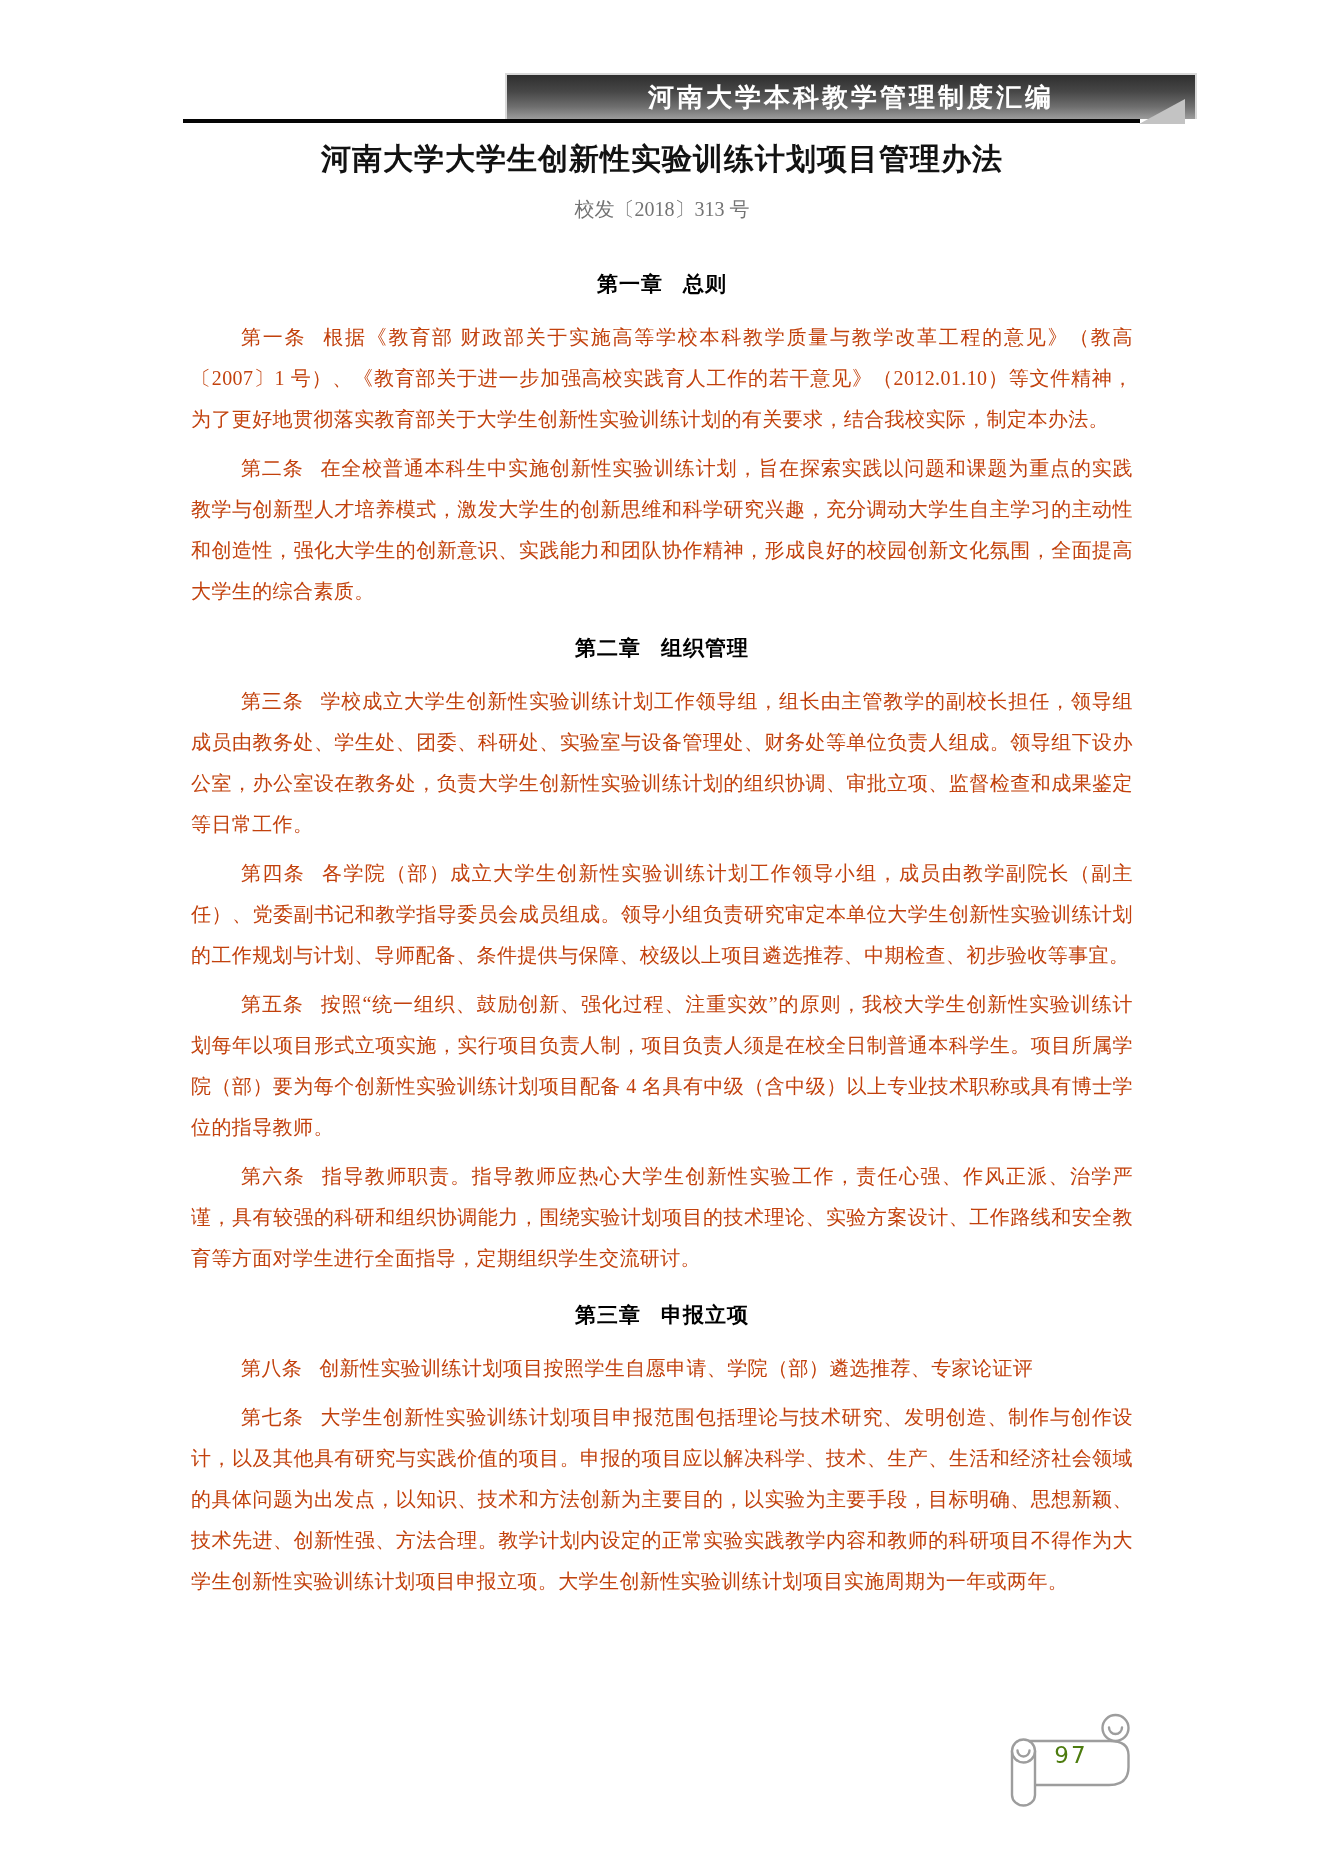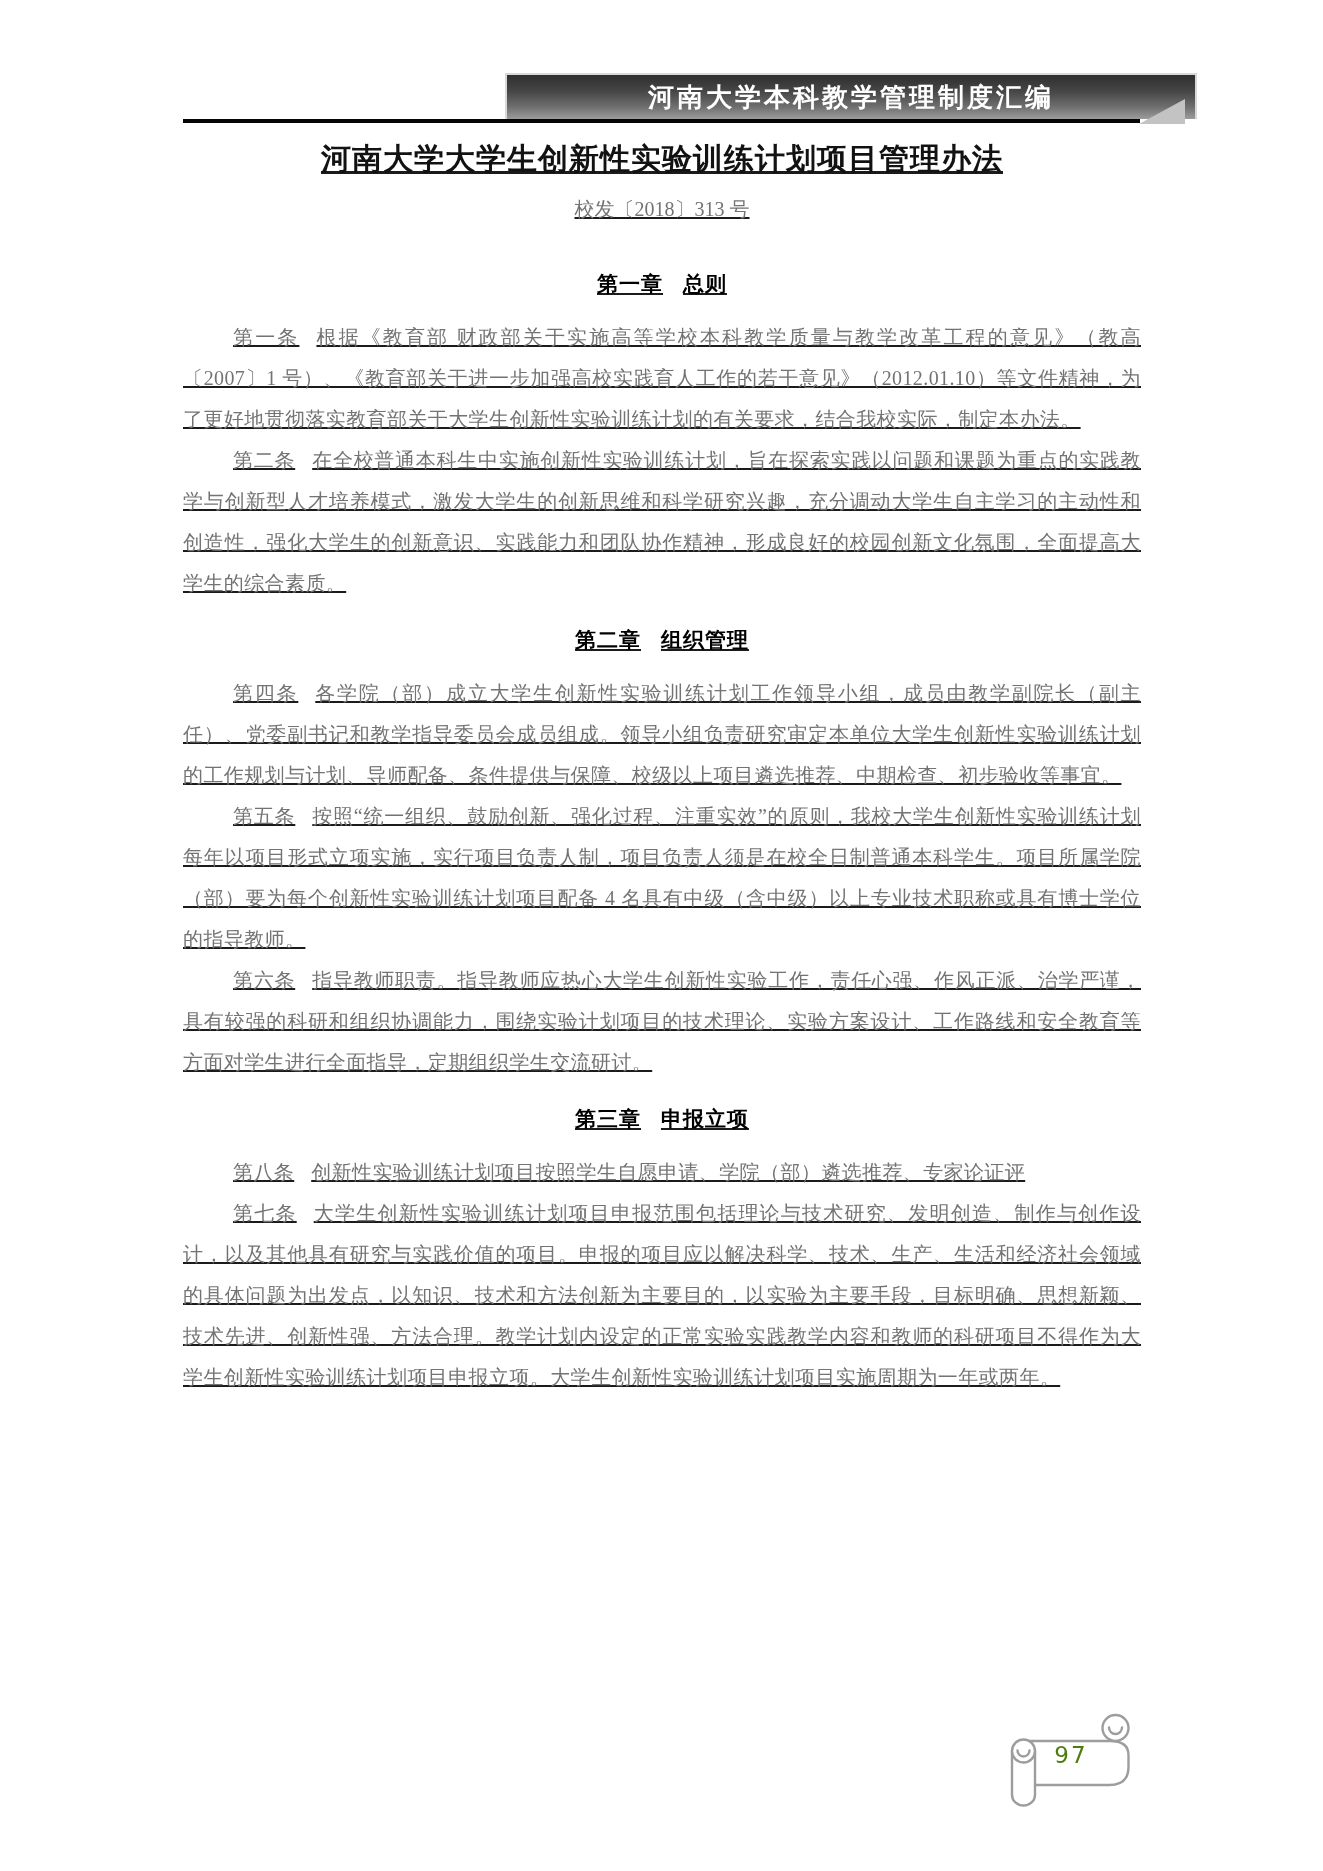--- a/index.html
+++ b/index.html
@@ -21,40 +21,40 @@
   .hdr-banner span{
     color:#ffffff;font-size:26px;font-weight:bold;letter-spacing:3px;
     font-family:"Liberation Serif","DejaVu Serif",serif;white-space:nowrap;
   }
   .hdr-tail{
     position:absolute;left:1139px;top:99px;width:46px;height:25px;
     background:#c3c3c3;clip-path:polygon(0 100%,100% 0,100% 100%);
   }
   
   .content{
-    position:absolute;left:183px;top:138px;width:958px;text-decoration:underline;
+    position:absolute;left:183px;top:138px;width:958px;
   }
   .doc-title{
     margin:0;text-align:center;font-size:30px;font-weight:bold;letter-spacing:1px;
     font-family:"Liberation Sans","DejaVu Sans",sans-serif;color:#121212;
     line-height:42px;
   }
   .doc-num{
     text-align:center;font-size:20px;margin-top:15px;line-height:28px;color:#737373;
   }
   .chapter-heading{
     margin:15px 0 12px 0;text-align:center;font-size:21px;font-weight:bold;
     font-family:"Liberation Sans","DejaVu Sans",sans-serif;color:#000000;
     line-height:42px;letter-spacing:1px;
   }
   .chapter-heading .ch-num{margin-right:0.95em;}
   .chapter-heading.first{margin-top:40px;}
   .content p{
-    margin:0;font-size:20px;line-height:41px;text-align:justify;
-    text-indent:50px;letter-spacing:0.4px;color:#737373;
+    margin:8px;font-size:20px;line-height:41px;text-align:justify;
+    text-indent:50px;letter-spacing:0.4px;color:#c2410c;
   }
   .content p.after-title{margin-top:12px;}
   .art-lead{margin-right:0.85em;}
   
   .scroll-wrap{position:absolute;left:1000px;top:1698px;width:145px;height:115px;}
   .scroll-wrap svg{display:block;}
   .page-num{
     position:absolute;left:1012px;top:1742px;width:118px;text-align:center;
     font-size:23px;color:#4d7c0f;font-family:"DejaVu Sans","Liberation Sans",sans-serif;
     letter-spacing:2px;
@@ -83,20 +83,23 @@
       <span class="art-lead">第一条</span><span>根据《教育部 财政部关于实施高等学校本科教学质量与教学改革工程的意见》（教高〔2007〕1 号）、《教育部关于进一步加强高校实践育人工作的若干意见》（2012.01.10）等文件精神，为了更好地贯彻落实教育部关于大学生创新性实验训练计划的有关要求，结合我校实际，制定本办法。</span>
     </p>
     <p>
       <span class="art-lead">第二条</span><span>在全校普通本科生中实施创新性实验训练计划，旨在探索实践以问题和课题为重点的实践教学与创新型人才培养模式，激发大学生的创新思维和科学研究兴趣，充分调动大学生自主学习的主动性和创造性，强化大学生的创新意识、实践能力和团队协作精神，形成良好的校园创新文化氛围，全面提高大学生的综合素质。</span>
     </p>
 
     <h2 class="chapter-heading">
       <span class="ch-num">第二章</span><span>组织管理</span>
     </h2>
     <p>
+      <span class="art-lead">第三条</span><span>学校成立大学生创新性实验训练计划工作领导组，组长由主管教学的副校长担任，领导组成员由教务处、学生处、团委、科研处、实验室与设备管理处、财务处等单位负责人组成。领导组下设办公室，办公室设在教务处，负责大学生创新性实验训练计划的组织协调、审批立项、监督检查和成果鉴定等日常工作。</span>
+    </p>
+    <p>
       <span class="art-lead">第四条</span><span>各学院（部）成立大学生创新性实验训练计划工作领导小组，成员由教学副院长（副主任）、党委副书记和教学指导委员会成员组成。领导小组负责研究审定本单位大学生创新性实验训练计划的工作规划与计划、导师配备、条件提供与保障、校级以上项目遴选推荐、中期检查、初步验收等事宜。</span>
     </p>
     <p>
       <span class="art-lead">第五条</span><span>按照“统一组织、鼓励创新、强化过程、注重实效”的原则，我校大学生创新性实验训练计划每年以项目形式立项实施，实行项目负责人制，项目负责人须是在校全日制普通本科学生。项目所属学院（部）要为每个创新性实验训练计划项目配备 4 名具有中级（含中级）以上专业技术职称或具有博士学位的指导教师。</span>
     </p>
     <p>
       <span class="art-lead">第六条</span><span>指导教师职责。指导教师应热心大学生创新性实验工作，责任心强、作风正派、治学严谨，具有较强的科研和组织协调能力，围绕实验计划项目的技术理论、实验方案设计、工作路线和安全教育等方面对学生进行全面指导，定期组织学生交流研讨。</span>
     </p>
 
     <h2 class="chapter-heading">

